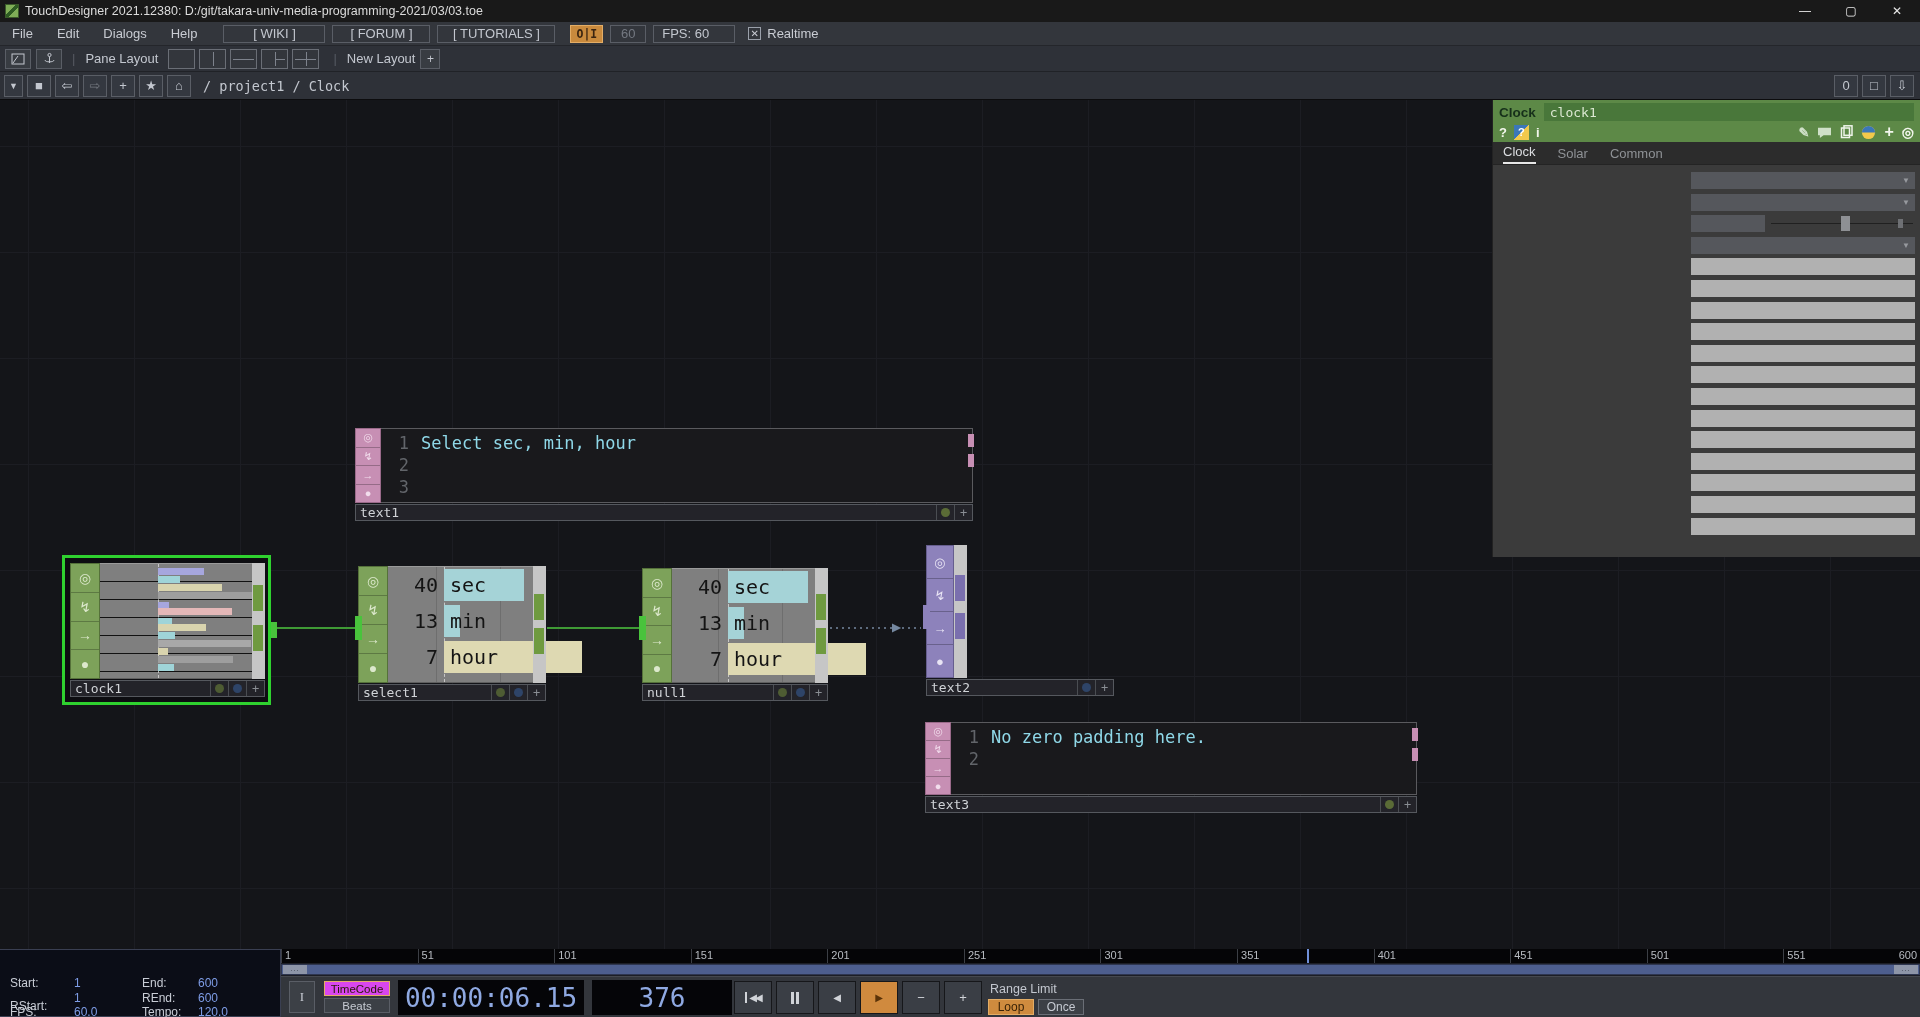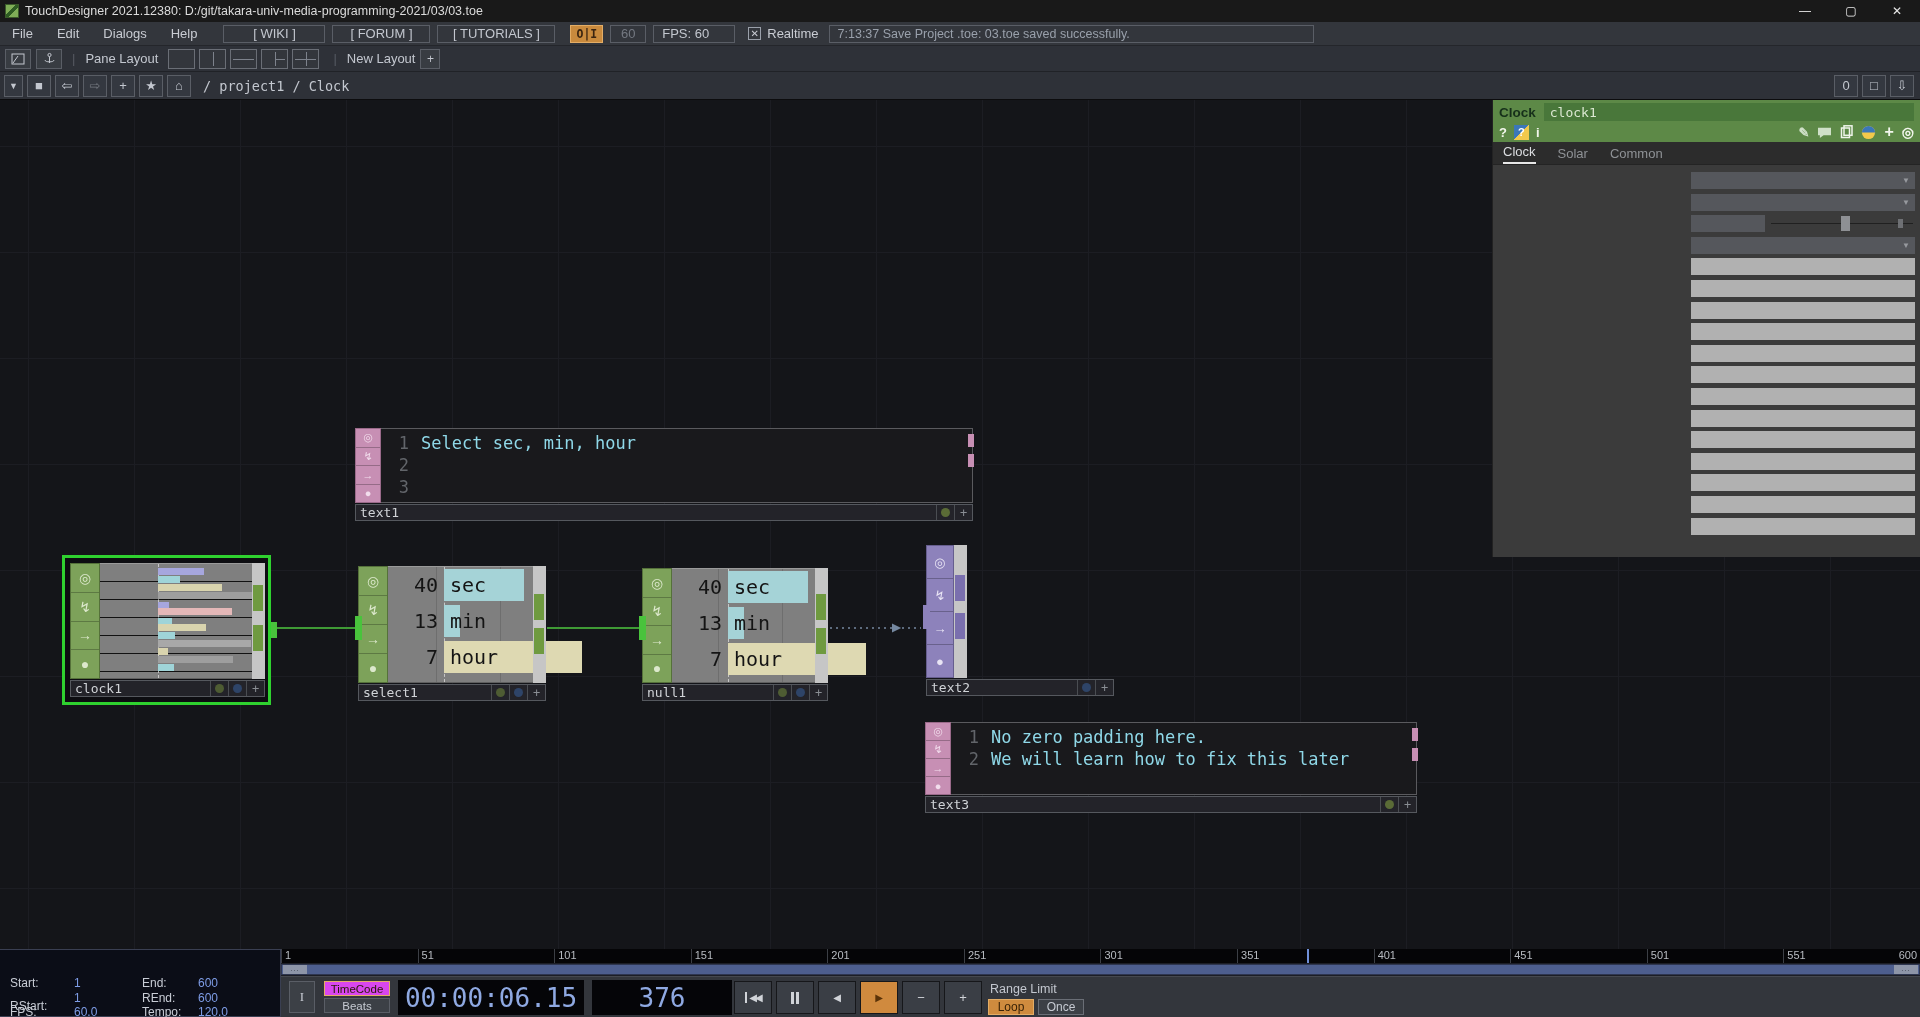--- a/index.html
+++ b/index.html
@@ -165,21 +165,20 @@
   <div class="mbox" style="width:102px;">[ WIKI ]</div>
   <div class="mbox" style="width:98px;">[ FORUM ]</div>
   <div class="mbox" style="width:118px;">[ TUTORIALS ]</div>
   <div class="mbox oi">O|I</div>
   <div class="mbox dim60">60</div>
   <div class="mbox fpsbox">FPS:  60</div>
   <div class="rt">
     <div class="rtbox">✕</div>
     <span>Realtime</span>
   </div>
-  <div class="statusbox">7:13:37 Save Project .toe: 03.toe saved successfully.</div>
 </div>
 
 <div class="panebar">
   <div class="tbtn">
     <svg width="14" height="12" viewBox="0 0 14 12">
         <rect x="1" y="1" width="12" height="10" fill="none" stroke="#c3c7cf"></rect>
         <path d="M2 10 L7 3" stroke="#c3c7cf" fill="none"></path>
       </svg>
   </div>
   <div class="tbtn">
@@ -456,21 +455,20 @@
         <div class="flg">→</div>
         <div class="flg">●</div>
       </div>
       <div class="body">
           <div class="dline">
             <span class="dnum">1</span>
             <span class="dtext">No zero padding here.</span>
           </div>
           <div class="dline">
             <span class="dnum">2</span>
-            <span class="dtext">We will learn how to fix this later</span>
           </div>
         </div>
       <div class="datc" style="top:6px;"></div>
       <div class="datc" style="top:26px;"></div>
     </div>
     <div class="namebar">
       <span>text3</span>
       <div class="nbtns">
         <div class="nbtn">
             <span class="dot" style="background:#5a6b36;"></span>

